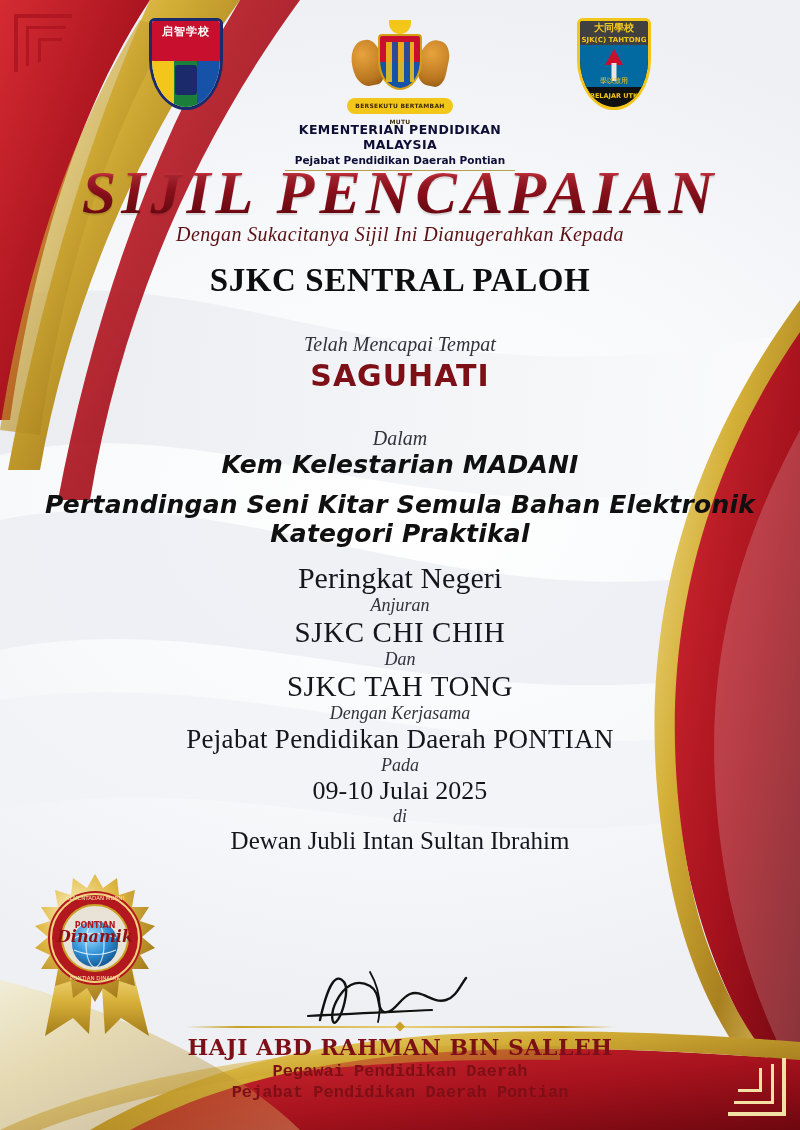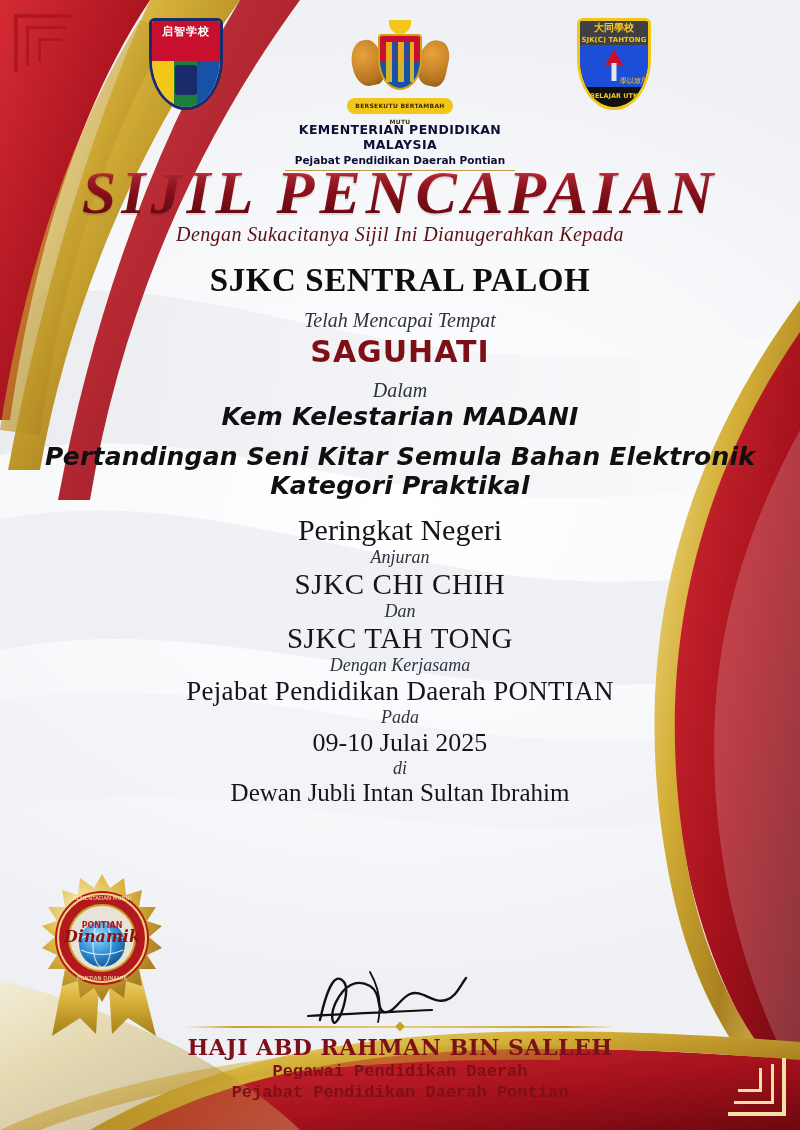--- a/index.html
+++ b/index.html
@@ -118,22 +118,22 @@
   }
   .tt-top {
     height: 24px; background: #404040; color: #f3c61a;
     font-size: 10px; font-weight: bold; text-align: center; line-height: 12px;
     padding-top: 1px;
     font-family: "DejaVu Sans", sans-serif;
   }
   .tt-top small { display:block; font-size: 7px; }
   .tt-mid {
     height: 42px; position: relative;
-    background: #1d4ed8;
-    color: #f3c61a; font-size: 9px; text-align:right;
+    background: #0369a1;
+    color: #f3c61a; font-size: 9px; text-align:center;
   }
   .tt-mid .torch {
     position:absolute; left:50%; top:4px; transform:translateX(-50%);
     width:0;height:0;border-left:9px solid transparent;border-right:9px solid transparent;
     border-bottom:16px solid #c8102e;
   }
   .tt-mid .stem{
     position:absolute; left:50%; top:18px; transform:translateX(-50%);
     width:5px;height:18px;background:#e6e6e6;
   }
@@ -192,21 +192,21 @@
   .script {
     font-family: "Liberation Serif", serif;
     font-style: italic; font-size: 20px; color: #30333c;
   }
   .script.sm { font-size: 18px; }
   .place {
     font-family: "DejaVu Sans", serif;
     font-weight: bold; font-size: 30px; color: #7d0f16; letter-spacing: 1px;
     margin-top: 2px;
   }
-  .m-top { margin-top: 10px; }
+  .m-top { margin-top: 34px; }
   .m-top-s { margin-top: 10px; }
 
   .event {
     font-family: "DejaVu Sans", sans-serif;
     font-style: italic; font-weight: bold;
     font-size: 25px; color: #101010; line-height: 1.18;
     letter-spacing: .2px;
   }
   .level {
     font-family: "Liberation Serif", serif;
@@ -251,21 +251,21 @@
     font-family: "DejaVu Serif", serif;
     font-weight: bold; font-size: 22px; color: #7d0f16; letter-spacing: .5px;
   }
   .signer-role {
     font-family: Liberation Mono, monospace;
     font-weight: bold; font-size: 17px; color: #7d0f16; margin-top: 2px;
   }
 
   
   .seal {
-    position: absolute; left: 26px; bottom: 92px; width: 160px; height: 170px; z-index: 7;
+    position: absolute; left: 19px; bottom: 92px; width: 160px; height: 170px; z-index: 7;
   }
 </style>
 </head>
 <body>
 
 <div id="cert">
 
   <svg class="bg-svg" viewBox="0 0 800 1130" preserveAspectRatio="none">
     <defs>
       <linearGradient id="gold" x1="0" y1="0" x2="1" y2="1">

